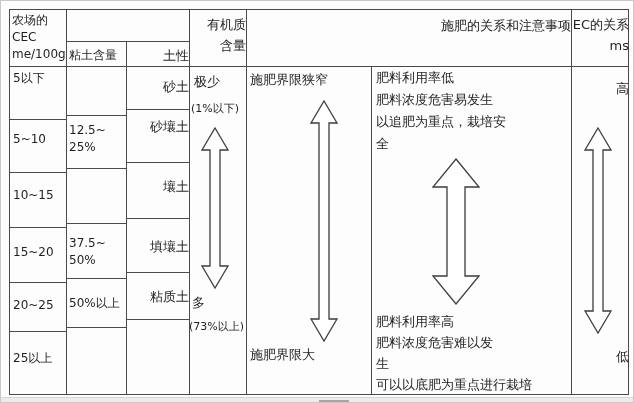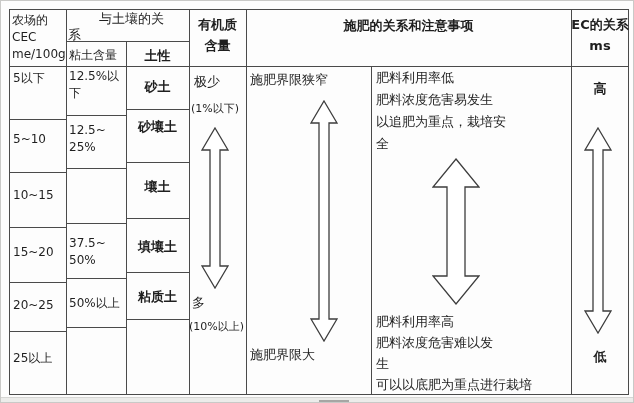--- a/index.html
+++ b/index.html
@@ -7,21 +7,21 @@
   .screen {
     position:relative; width:634px; height:403px;
     background:#fdfdfd; border:1px solid #c9c9c7; overflow:hidden;
   }
   .txt {
     position:absolute; color:#1f1f1f; font-size:13px; line-height:16px;
     white-space:pre-line;
   }
   .num { font-size:12px; }
   .small { font-size:11px; }
-  .center { text-align:center;font-weight:bold; }
+  .center { text-align:right; }
   .vline, .hline { position:absolute; background:#4a4a4a; }
   .vline { width:1px; }
   .hline { height:1px; }
   .border-rect { position:absolute; border:1px solid #4a4a4a; }
   .arrow { position:absolute; }
   .scroll-track {
     position:absolute; left:0; top:396px; width:634px; height:7px;
     background:#ececea; border-top:1px solid #d6d6d4;
   }
   .scroll-thumb {
@@ -60,55 +60,51 @@
 
   <div class="hline" style="left:125px;top:108px;width:63px"></div>
   <div class="hline" style="left:125px;top:161px;width:63px"></div>
   <div class="hline" style="left:125px;top:217px;width:63px"></div>
   <div class="hline" style="left:125px;top:271px;width:63px"></div>
   <div class="hline" style="left:125px;top:318px;width:63px"></div>
 
   <div class="txt num" style="left:11px;top:11px;width:54px;line-height:17px">农场的
 CEC
 me/100g</div>
-  <div class="txt" style="left:67px;top:10px;width:100px;text-indent:31px">与土壤的关
-系</div>
   <div class="txt num" style="left:68px;top:46px">粘土含量</div>
   <div class="txt center" style="left:125px;top:47px;width:63px">土性</div>
   <div class="txt center" style="left:188px;top:13px;width:57px;line-height:21px">有机质
 含量</div>
   <div class="txt center" style="left:245px;top:17px;width:325px">施肥的关系和注意事项</div>
   <div class="txt center" style="left:570px;top:13px;width:58px;line-height:21px">EC的关系
 ms</div>
 
   <div class="txt num" style="left:12px;top:69px">5以下</div>
   <div class="txt num" style="left:12px;top:130px">5~10</div>
   <div class="txt num" style="left:12px;top:186px">10~15</div>
   <div class="txt num" style="left:12px;top:243px">15~20</div>
   <div class="txt num" style="left:12px;top:296px">20~25</div>
   <div class="txt num" style="left:12px;top:349px">25以上</div>
 
-  <div class="txt num" style="left:68px;top:67px;line-height:17px">12.5%以
-下</div>
   <div class="txt num" style="left:68px;top:121px;line-height:17px">12.5~
 25%</div>
   <div class="txt num" style="left:68px;top:234px;line-height:17px">37.5~
 50%</div>
   <div class="txt num" style="left:68px;top:294px;line-height:17px">50%以上</div>
 
   <div class="txt center" style="left:125px;top:78px;width:63px">砂土</div>
   <div class="txt center" style="left:125px;top:118px;width:63px">砂壤土</div>
   <div class="txt center" style="left:125px;top:178px;width:63px">壤土</div>
   <div class="txt center" style="left:125px;top:238px;width:63px">填壤土</div>
   <div class="txt center" style="left:125px;top:288px;width:63px">粘质土</div>
 
   <div class="txt" style="left:193px;top:73px">极少</div>
   <div class="txt small" style="left:190px;top:100px">(1%以下)</div>
   <div class="txt" style="left:191px;top:294px">多</div>
-  <div class="txt small" style="left:188px;top:318px">(10%以上)</div>
+  <div class="txt small" style="left:188px;top:318px">(73%以上)</div>
 
   <div class="txt" style="left:249px;top:71px">施肥界限狭窄</div>
   <div class="txt" style="left:249px;top:346px">施肥界限大</div>
 
   <div class="txt" style="left:375px;top:66px;width:195px;line-height:22px">肥料利用率低
 肥料浓度危害易发生
 以追肥为重点，栽培安
 全</div>
   <div class="txt" style="left:375px;top:310px;width:195px;line-height:21px">肥料利用率高
 肥料浓度危害难以发

